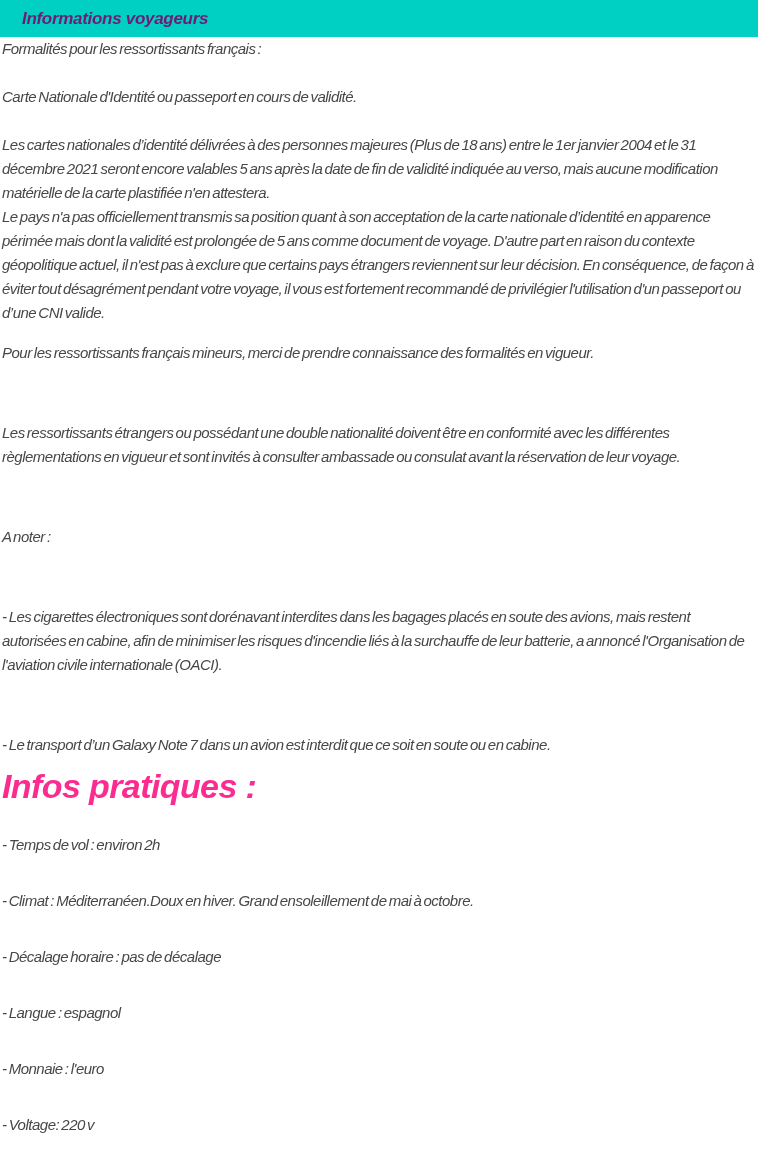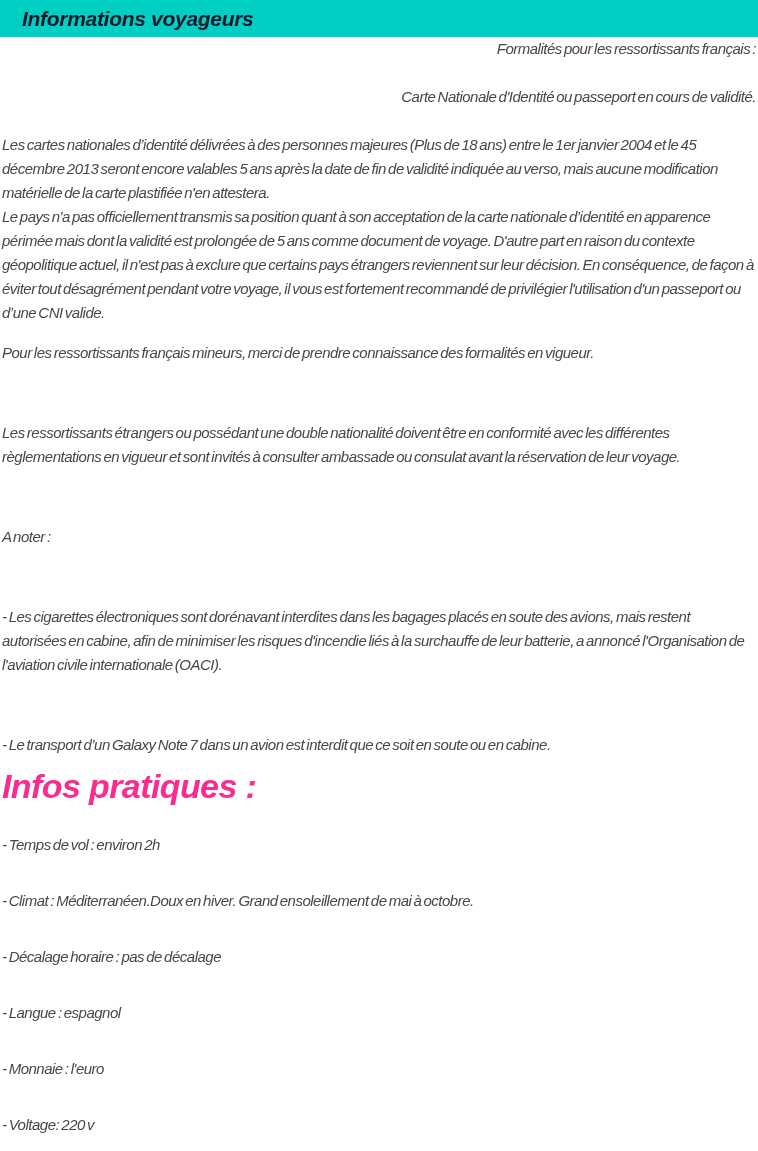--- a/index.html
+++ b/index.html
@@ -17,24 +17,24 @@
   .header-bar {
     width: 100%;
     height: 37px;
     background: #00d0c3;
     display: flex;
     align-items: center;
     box-sizing: border-box;
     padding-left: 22px;
   }
   .header-title {
-    color: #0f172a;
+    color: #701a75;
     font-style: italic;
     font-weight: bold;
-    font-size: 21px;
+    font-size: 17px;
     letter-spacing: -0.3px;
     white-space: nowrap;
   }
   
   .content {
     box-sizing: border-box;
     padding: 0 2px 0 2px;
     color: #474747;
     font-style: italic;
     font-size: 15px;
@@ -60,42 +60,42 @@
     line-height: 30px;
     letter-spacing: -0.6px;
     word-spacing: 0;
     margin: 14px 0 13px 0;
   }
   p {
     margin: 0;
   }
   .mb0  { margin-bottom: 0; }
   .mb16 { margin-bottom: 16px; }
-  .mb24 { margin-bottom: 24px; text-align: right; }
+  .mb24 { margin-bottom: 24px; }
   .mb56 { margin-bottom: 56px; }
   .info-line {
     line-height: 24px;
     margin-top: 32px;
   }
 </style>
 </head>
 <body>
 
 <div class="header-bar">
   <span class="header-title">Informations voyageurs</span>
 </div>
 
 <div class="content">
 
 
   <p class="mb24">Formalités pour les ressortissants français :</p>
 
   <p class="mb24">Carte Nationale d'Identité ou passeport en cours de validité.</p>
 
-  <p class="mb0">Les cartes nationales d’identité délivrées à des personnes majeures (Plus de 18 ans) entre le 1er janvier 2004 et le 45 décembre 2013 seront encore valables 5 ans après la date de fin de validité indiquée au verso, mais aucune modification matérielle de la carte plastifiée n'en attestera.</p>
+  <p class="mb0">Les cartes nationales d’identité délivrées à des personnes majeures (Plus de 18 ans) entre le 1er janvier 2004 et le 31 décembre 2021 seront encore valables 5 ans après la date de fin de validité indiquée au verso, mais aucune modification matérielle de la carte plastifiée n'en attestera.</p>
 
   <p class="mb16">Le pays n'a pas officiellement transmis sa position quant à son acceptation de la carte nationale d’identité en apparence périmée mais dont la validité est prolongée de 5 ans comme document de voyage. D'autre part en raison du contexte géopolitique actuel, il n'est pas à exclure que certains pays étrangers reviennent sur leur décision. En conséquence, de façon à éviter tout désagrément pendant votre voyage, il vous est fortement recommandé de privilégier l'utilisation d'un passeport ou d’une CNI valide.</p>
 
 
   <p class="mb56">Pour les ressortissants français mineurs, merci de prendre connaissance des formalités en vigueur.</p>
 
   <p class="mb56">Les ressortissants étrangers ou possédant une double nationalité doivent être en conformité avec les différentes règlementations en vigueur et sont invités à consulter ambassade ou consulat avant la réservation de leur voyage.</p>
 
   <p class="mb56">A noter :</p>
 

